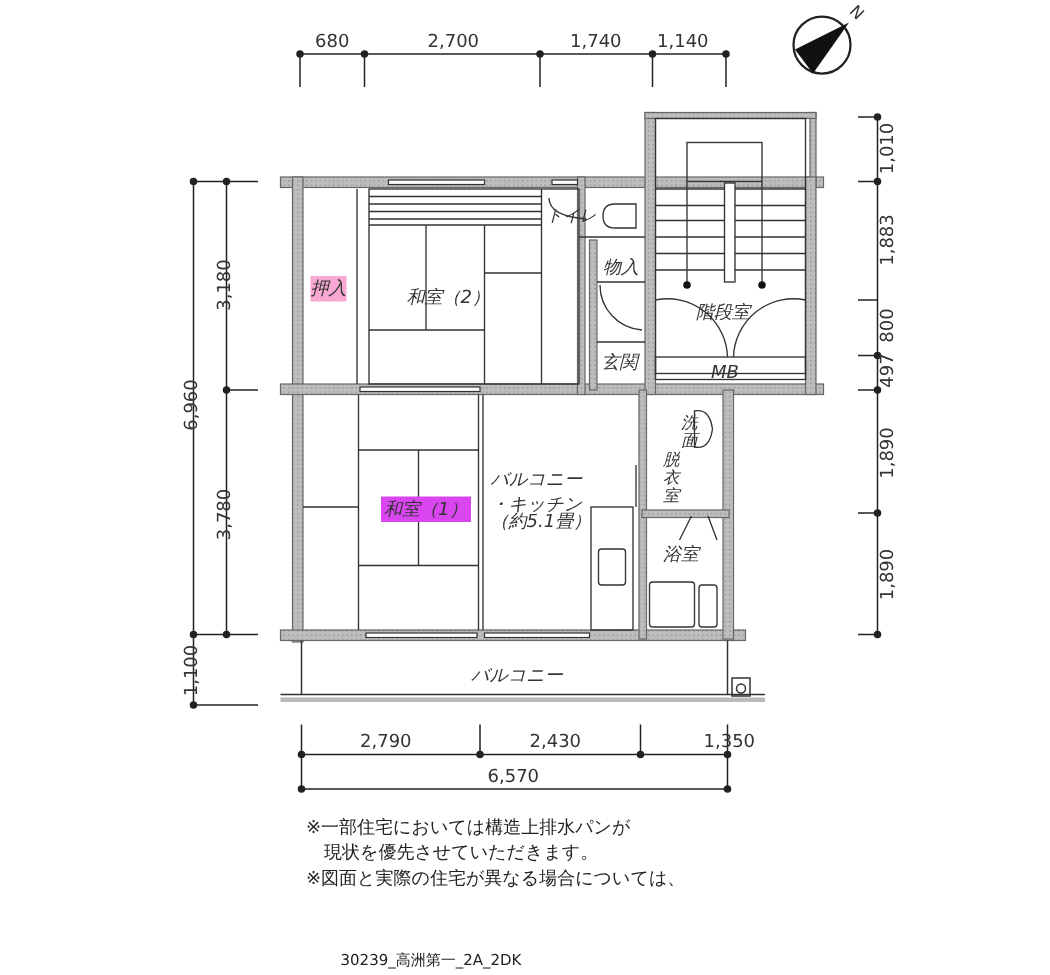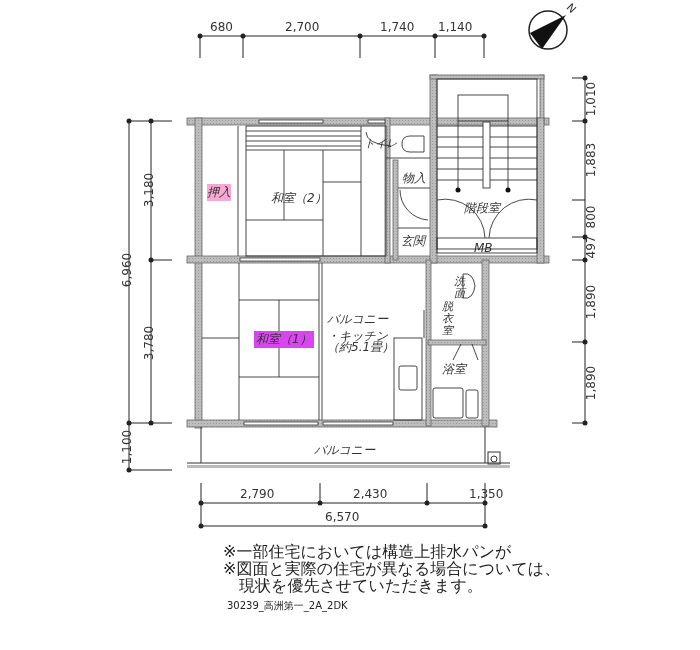--- a/index.html
+++ b/index.html
@@ -2,23 +2,23 @@
 <html><head>
 <meta charset="utf-8">
 <style>
   html, body { margin: 0; padding: 0; background: #ffffff; }
   body { width: 700px; height: 650px; position: relative; overflow: hidden;
          font-family: "DejaVu Sans", "Liberation Sans", sans-serif; color: #333; }
   .dim { position: absolute; font-size: 12px; color: #333; white-space: nowrap; }
   .vdim { position: absolute; font-size: 12px; color: #333; white-space: nowrap;
           transform: rotate(-90deg); transform-origin: center center; }
   .room { position: absolute; font-size: 12px; color: #333; white-space: nowrap; font-style: italic; }
-  .notes { position: absolute; left: 223px; top: 543px; font-size: 16px; line-height: 17px; color: #222; }
+  .notes { position: absolute; left: 204px; top: 543px; font-size: 12px; line-height: 17px; color: #222; }
   .notes div { white-space: nowrap; }
-  .caption { position: absolute; left: 227px; top: 599px; font-size: 10px; color: #222; }
+  .caption { position: absolute; left: 227px; top: 633px; font-size: 10px; color: #222; }
   svg { position: absolute; left: 0; top: 0; }
 </style>
 </head>
 <body>
 
 <svg width="700" height="650">
   <defs>
     <pattern id="wallpat" width="3" height="3" patternUnits="userSpaceOnUse">
       <rect width="3" height="3" fill="#bdbdbd"></rect>
       <rect width="1" height="1" fill="#9a9a9a"></rect>
@@ -256,17 +256,17 @@
   <div>脱</div>
   <div>衣</div>
   <div>室</div>
 </div>
 
 <div class="room" style="left:442px; top:361px;">浴室</div>
 <div class="room" style="left:314px; top:442px;">バルコニー</div>
 
 <div class="notes">
   <div>※一部住宅においては構造上排水パンが</div>
+  <div>　現状を優先させていただきます。</div>
   <div>※図面と実際の住宅が異なる場合については、</div>
-  <div>　現状を優先させていただきます。</div>
 </div>
 
 <div class="caption">30239_高洲第一_2A_2DK</div>
 
 </body></html>

